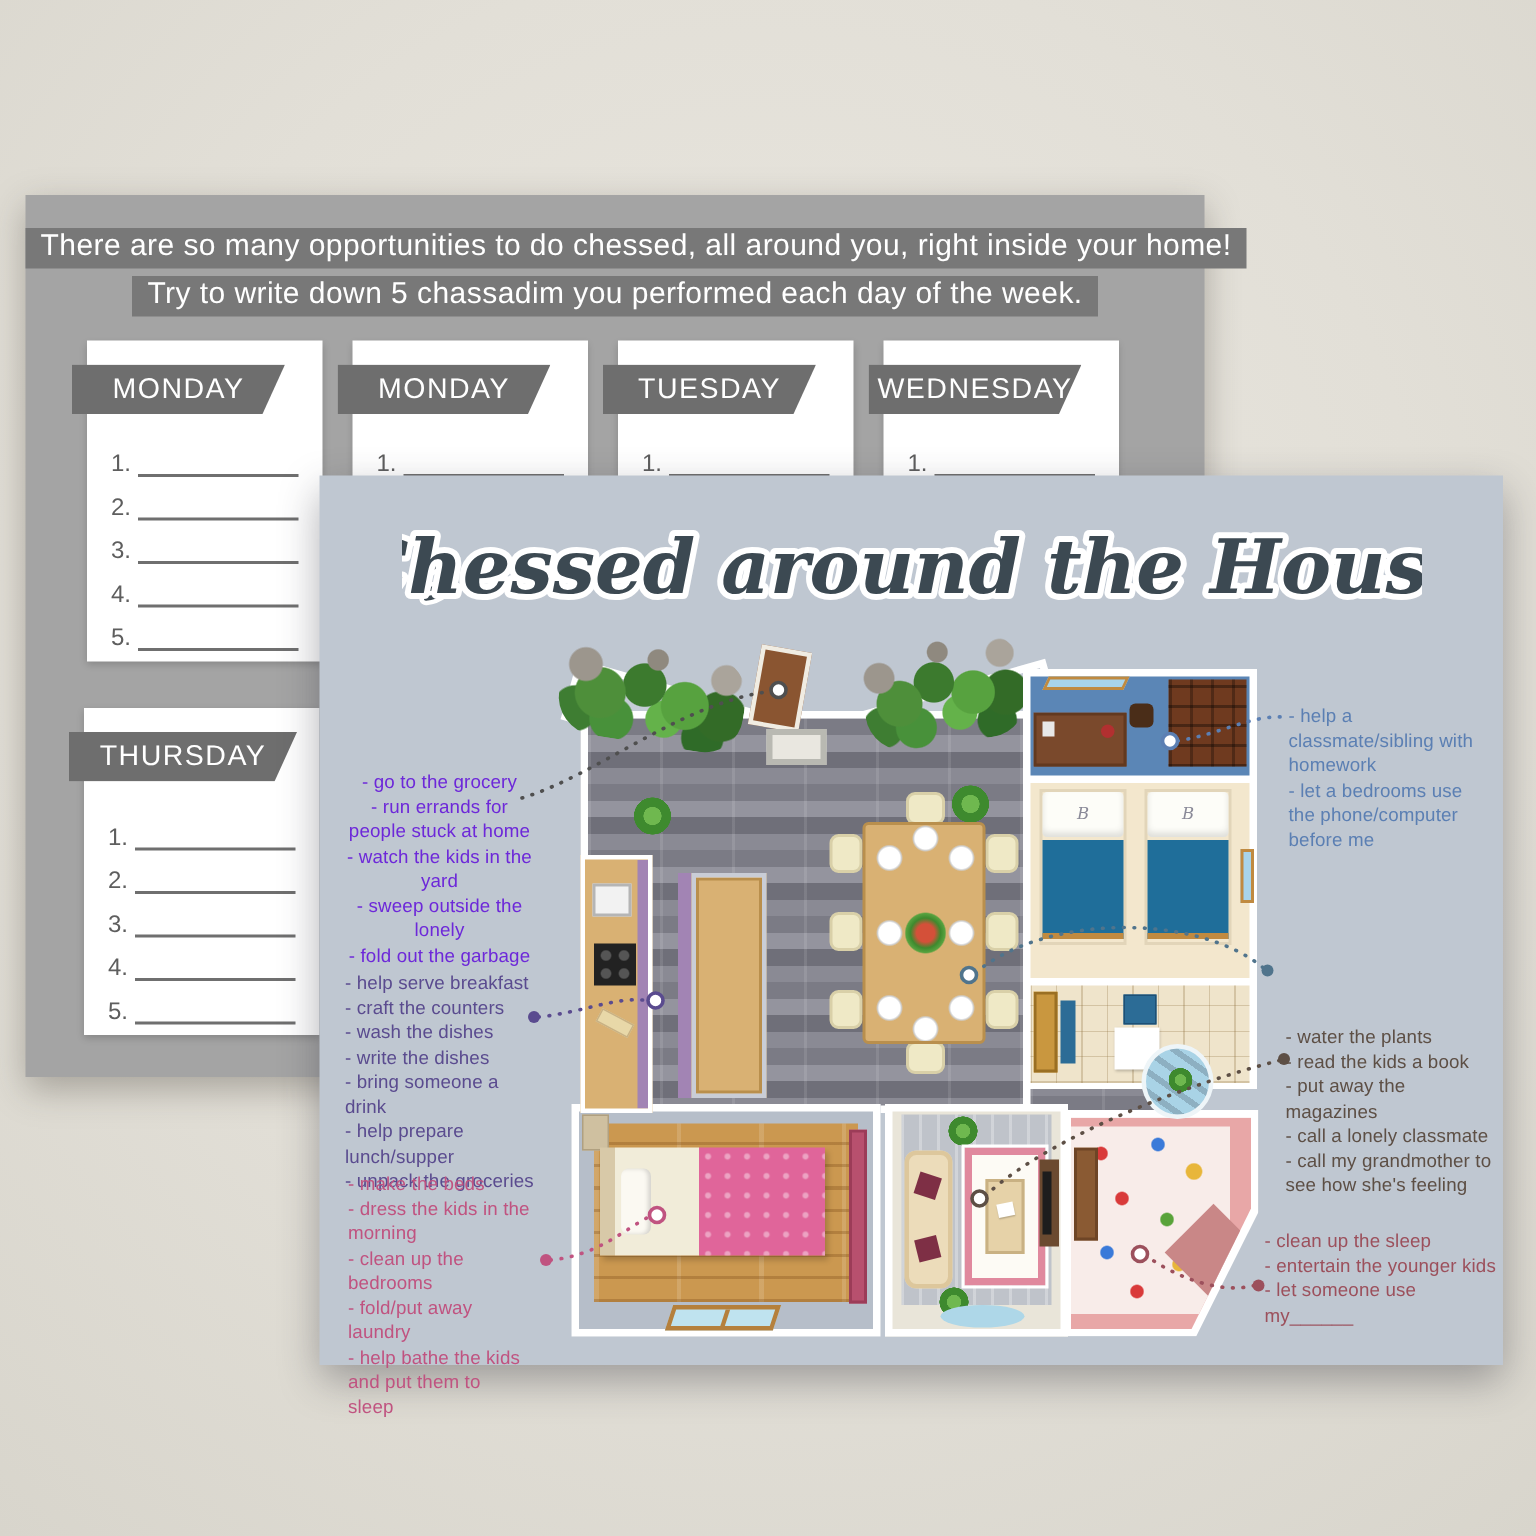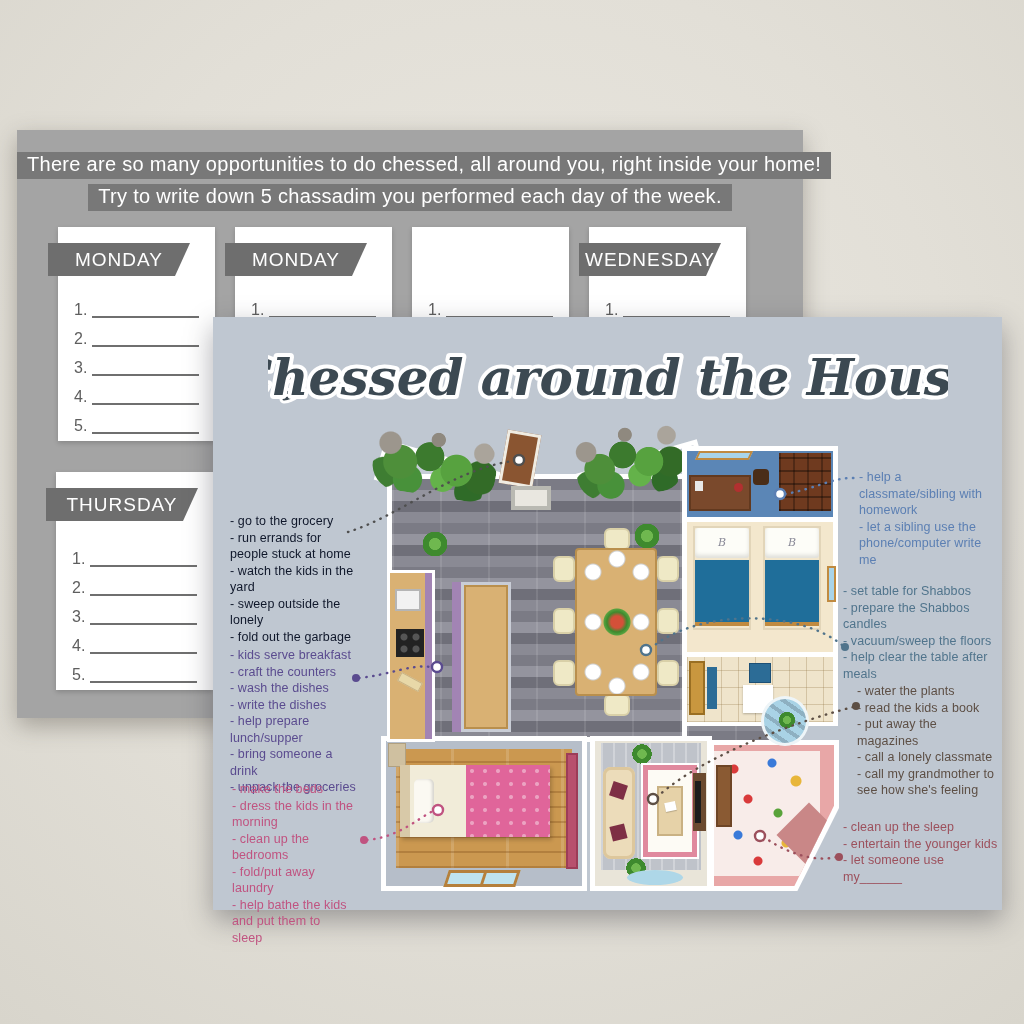--- a/index.html
+++ b/index.html
@@ -150,20 +150,21 @@
           <span class="fill-num">4.</span>
           <span class="fill-line"></span>
         </div>
         <div class="fill-row">
           <span class="fill-num">5.</span>
           <span class="fill-line"></span>
         </div>
       </div>
   </div>
   <div class="day-panel row1" style="left:395px;">
+    <div class="banner">TUESDAY</div>
     <div class="lines">
         <div class="fill-row">
           <span class="fill-num">1.</span>
           <span class="fill-line"></span>
         </div>
         <div class="fill-row">
           <span class="fill-num">2.</span>
           <span class="fill-line"></span>
         </div>
         <div class="fill-row">
@@ -366,52 +367,46 @@
             radial-gradient(circle at 64px 62px,#59a33a 4px,transparent 5px),
             radial-gradient(circle at 24px 84px,#3a7ad9 4px,transparent 5px),
             radial-gradient(circle at 72px 92px,#e8b63a 4px,transparent 5px),
             radial-gradient(circle at 44px 110px,#d93a3a 4px,transparent 5px);"></div>
         <div style="position:absolute;left:2px;top:20px;width:16px;height:62px;background:#8a5a33;box-shadow:inset 0 0 0 2px #6e4526;"></div>
         <div style="position:absolute;right:2px;bottom:28px;width:46px;height:46px;background:#c98787;transform:rotate(45deg);"></div>
       </div>
     </div>
   </div>
 
-  <div class="ann" style="left: 17px; top: 196px; width: 126px; color: #0f172a;">
+  <div class="ann" style="left: 17px; top: 196px; width: 126px; color: #6d28d9; text-align: center;">
       <div class="ann-item">- go to the grocery</div>
       <div class="ann-item">- run errands for people stuck at home</div>
       <div class="ann-item">- watch the kids in the yard</div>
       <div class="ann-item">- sweep outside the lonely</div>
       <div class="ann-item">- fold out the garbage</div>
     </div>
   <div class="ann" style="left: 17px; top: 330px; width: 132px; color: rgb(90, 75, 143);">
-      <div class="ann-item">- kids serve breakfast</div>
+      <div class="ann-item">- help serve breakfast</div>
       <div class="ann-item">- craft the counters</div>
       <div class="ann-item">- wash the dishes</div>
       <div class="ann-item">- write the dishes</div>
+      <div class="ann-item">- bring someone a drink</div>
       <div class="ann-item">- help prepare lunch/supper</div>
-      <div class="ann-item">- bring someone a drink</div>
       <div class="ann-item">- unpack the groceries</div>
     </div>
   <div class="ann" style="left: 19px; top: 464px; width: 122px; color: rgb(192, 83, 128);">
       <div class="ann-item">- make the beds</div>
       <div class="ann-item">- dress the kids in the morning</div>
       <div class="ann-item">- clean up the bedrooms</div>
       <div class="ann-item">- fold/put away laundry</div>
       <div class="ann-item">- help bathe the kids and put them to sleep</div>
     </div>
   <div class="ann" style="left: 646px; top: 152px; width: 136px; color: rgb(91, 127, 179);">
       <div class="ann-item">- help a classmate/sibling with homework</div>
-      <div class="ann-item">- let a sibling use the phone/computer write me</div>
-    </div>
-  <div class="ann" style="left: 630px; top: 266px; width: 156px; color: rgb(80, 116, 140);">
-      <div class="ann-item">- set table for Shabbos</div>
-      <div class="ann-item">- prepare the Shabbos candles</div>
-      <div class="ann-item">- vacuum/sweep the floors</div>
-      <div class="ann-item">- help clear the table after meals</div>
+      <div class="ann-item">- let a bedrooms use the phone/computer before me</div>
     </div>
   <div class="ann" style="left: 644px; top: 366px; width: 142px; color: rgb(93, 79, 69);">
       <div class="ann-item">- water the plants</div>
       <div class="ann-item">- read the kids a book</div>
       <div class="ann-item">- put away the magazines</div>
       <div class="ann-item">- call a lonely classmate</div>
       <div class="ann-item">- call my grandmother to see how she's feeling</div>
     </div>
   <div class="ann" style="left: 630px; top: 502px; width: 158px; color: rgb(156, 80, 92);">
       <div class="ann-item">- clean up the sleep</div>

